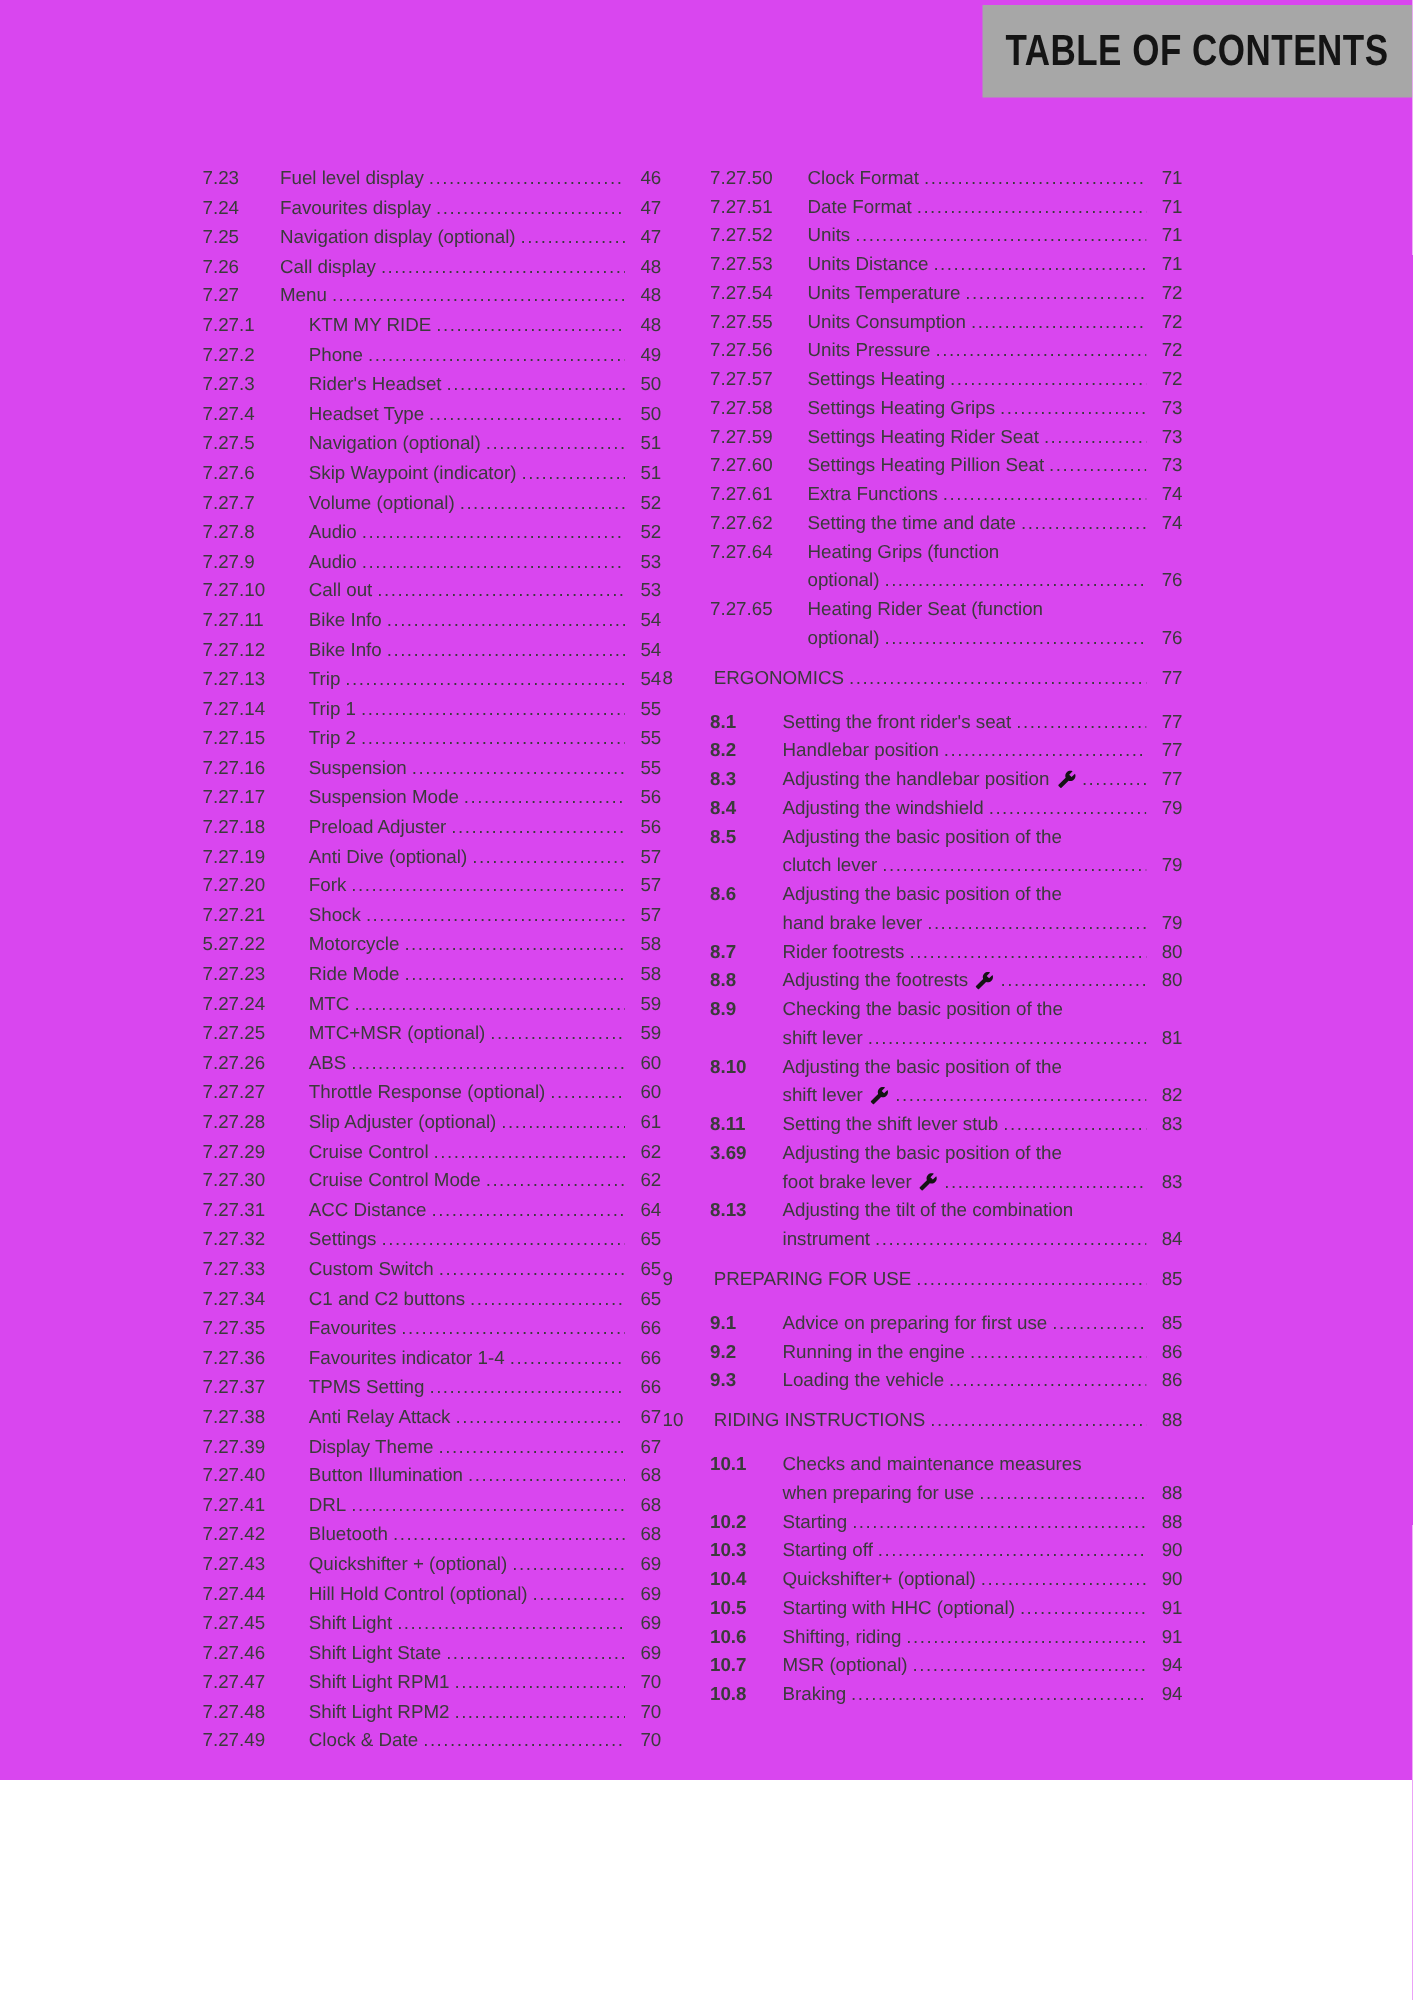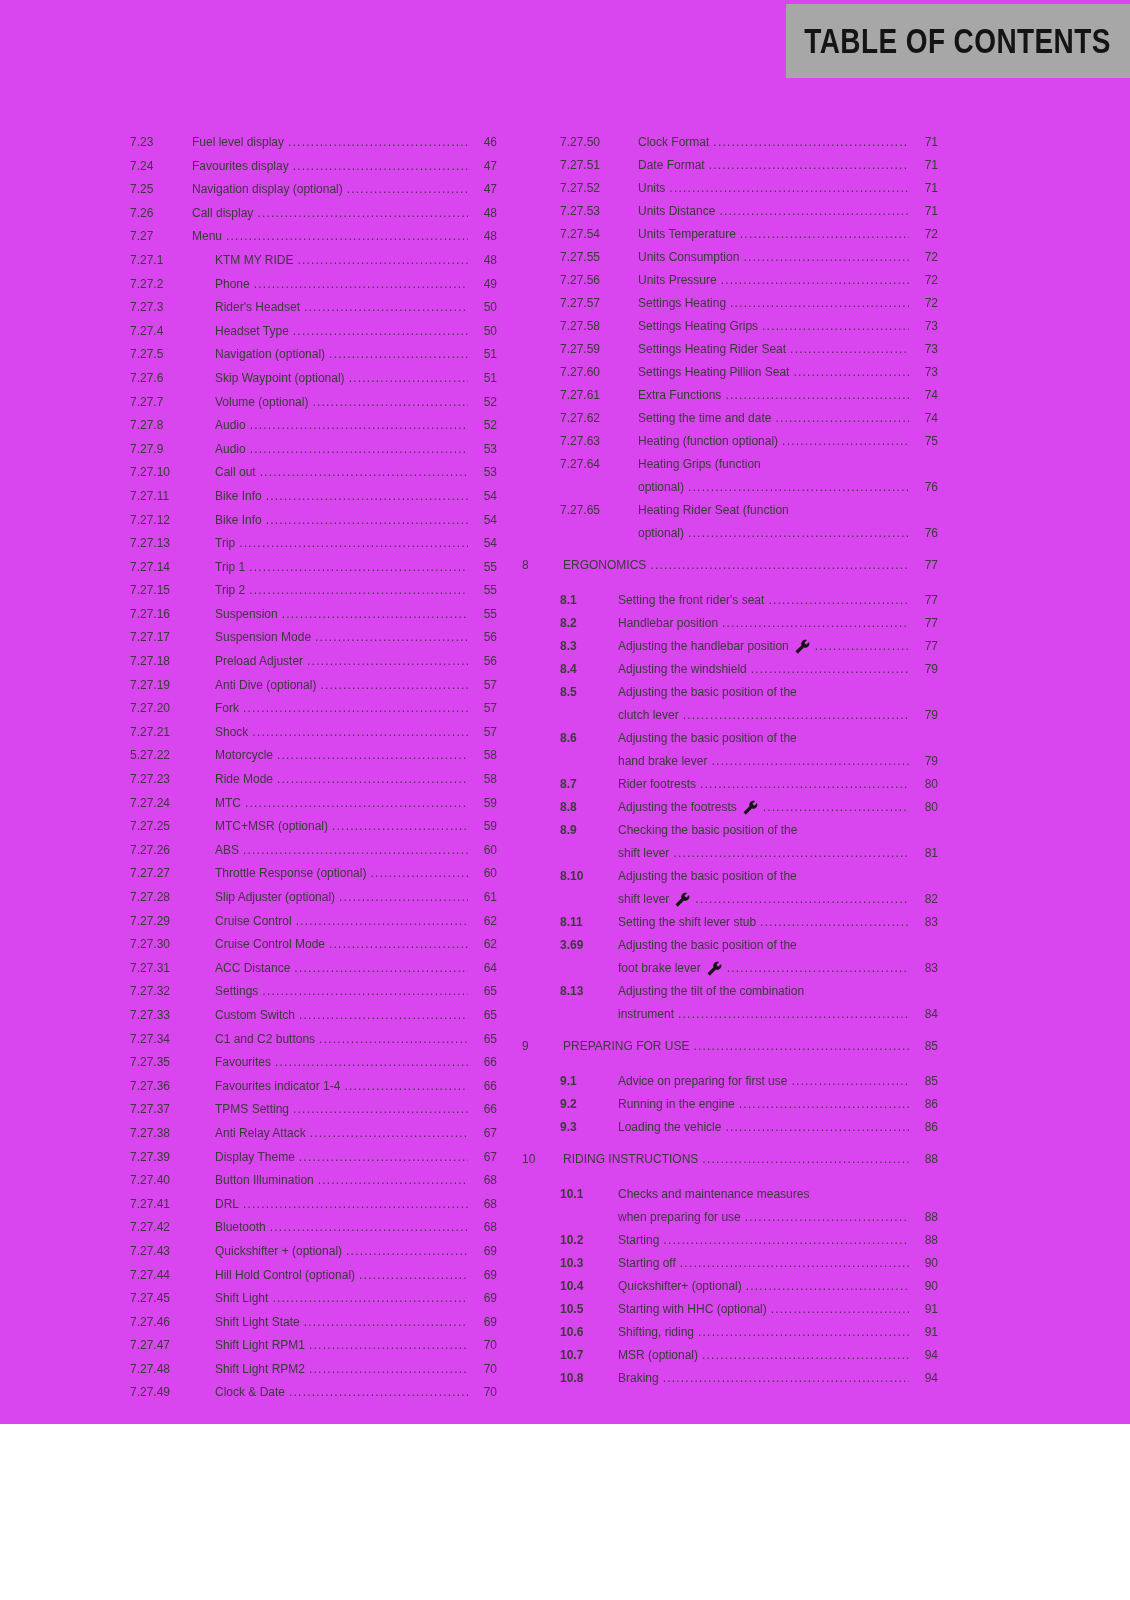--- a/index.html
+++ b/index.html
@@ -10,23 +10,23 @@
   }
   .banner {
     position:absolute; left:786px; top:4px; width:344px; height:74px;
     background:var(--banner,#a7a7a7);
     display:flex; align-items:center; justify-content:center;
   }
   .banner-text {
     font-weight:bold; font-size:35px; color:var(--title,#121212);
     white-space:nowrap; transform:scaleX(0.8); letter-spacing:0.5px;
   }
-  .col { position:absolute; top:131px; font-size:12px; }
+  .col { position:absolute; top:131px; font-size:15px;margin-left:32px; }
   .col-left  { left:130px; width:367px; line-height:23.6px; }
-  .col-right { left:522px; width:416px; line-height:23px; }
+  .col-right { left:498px; width:416px; line-height:23px; }
   .row { display:flex; align-items:baseline; }
   .wrap { flex:1 1 auto; min-width:0; }
   .line2 { display:flex; align-items:center; }
   .num { flex:0 0 auto; }
   .col-left  .l1 .num { width:62px; }
   .col-left  .l2 .num { width:85px; }
   .col-right .l2 .num { width:78px; }
   .col-right .s  .num { width:58px;font-weight:bold; }
   .col-right .h  .num { width:41px; }
   .col-right .sub { margin-left:38px; }
@@ -112,21 +112,21 @@
         <span class="pref">50</span>
       </div>
       <div class="row l2">
         <span class="num">7.27.5</span>
         <span class="title">Navigation (optional)</span>
         <span class="leader"></span>
         <span class="pref">51</span>
       </div>
       <div class="row l2">
         <span class="num">7.27.6</span>
-        <span class="title">Skip Waypoint (optional)</span>
+        <span class="title">Skip Waypoint (indicator)</span>
         <span class="leader"></span>
         <span class="pref">51</span>
       </div>
       <div class="row l2">
         <span class="num">7.27.7</span>
         <span class="title">Volume (optional)</span>
         <span class="leader"></span>
         <span class="pref">52</span>
       </div>
       <div class="row l2">
@@ -453,26 +453,20 @@
         <span class="num">7.27.61</span>
         <span class="title">Extra Functions</span>
         <span class="leader"></span>
         <span class="pref">74</span>
       </div>
       <div class="row l2 sub">
         <span class="num">7.27.62</span>
         <span class="title">Setting the time and date</span>
         <span class="leader"></span>
         <span class="pref">74</span>
-      </div>
-      <div class="row l2 sub">
-        <span class="num">7.27.63</span>
-        <span class="title">Heating (function optional)</span>
-        <span class="leader"></span>
-        <span class="pref">75</span>
       </div>
       <div class="row l2 sub">
         <span class="num">7.27.64</span>
         <div class="wrap">
           <div class="title">Heating Grips (function</div>
           <div class="line2">
             <span class="title">optional)</span>
             <span class="leader"></span>
             <span class="pref">76</span>
           </div>

